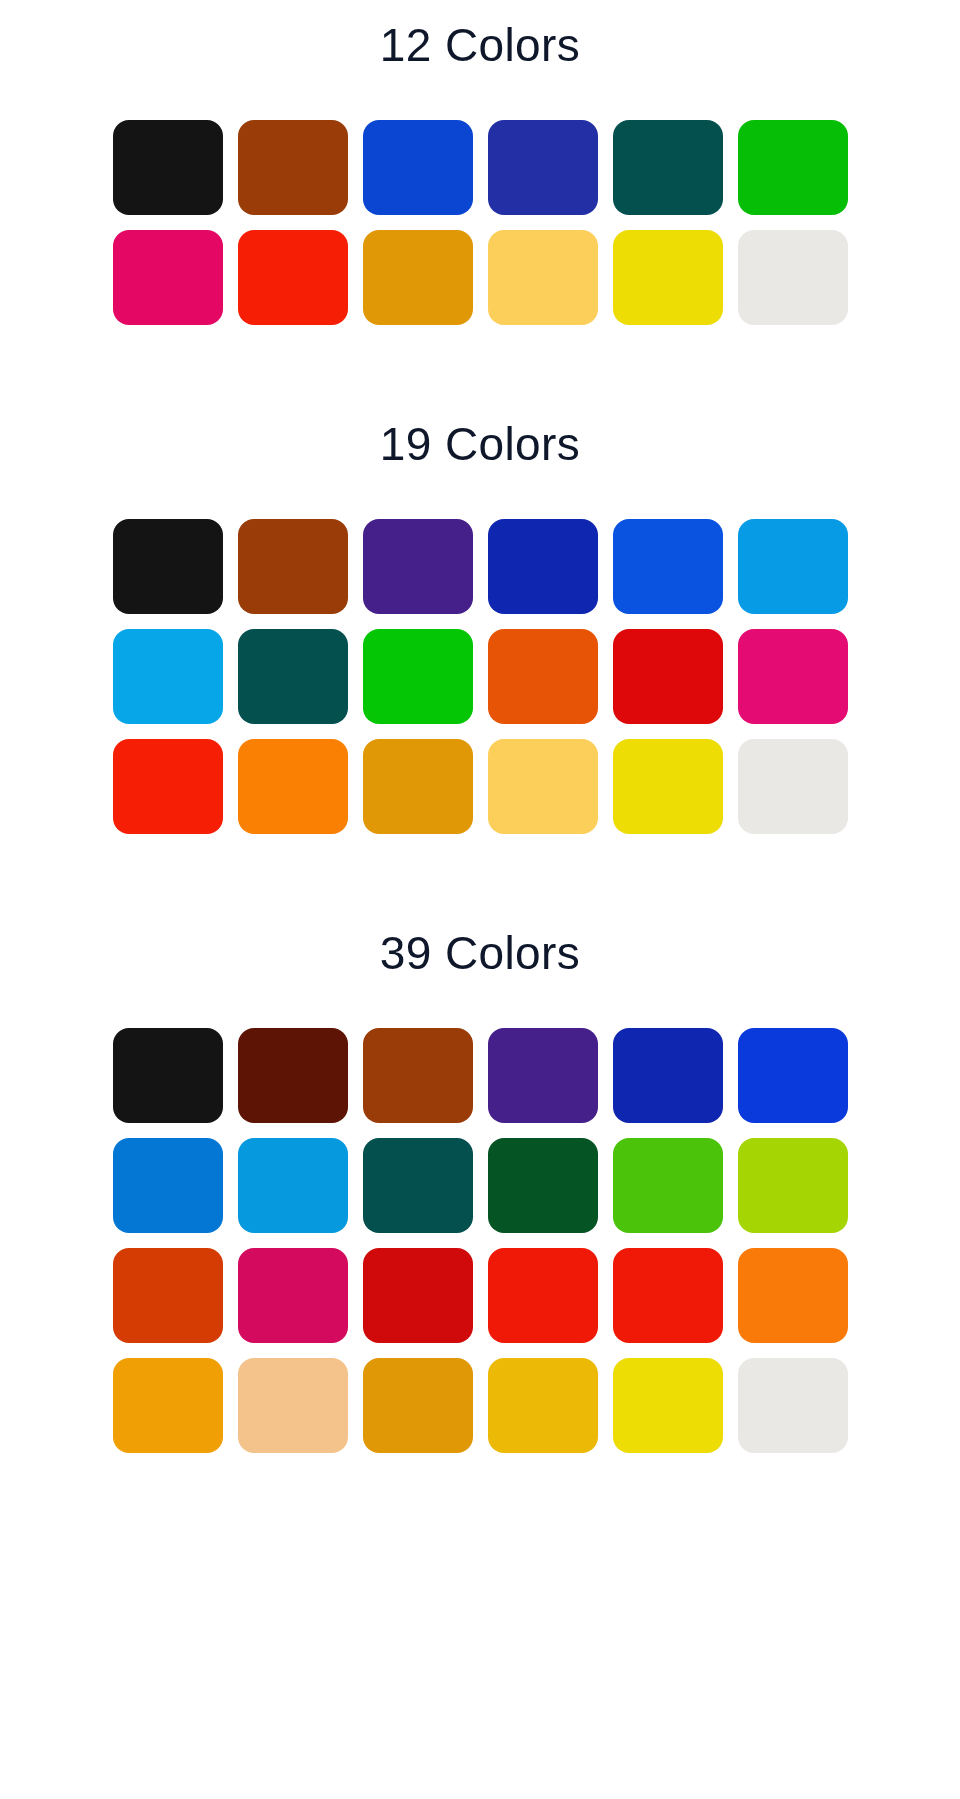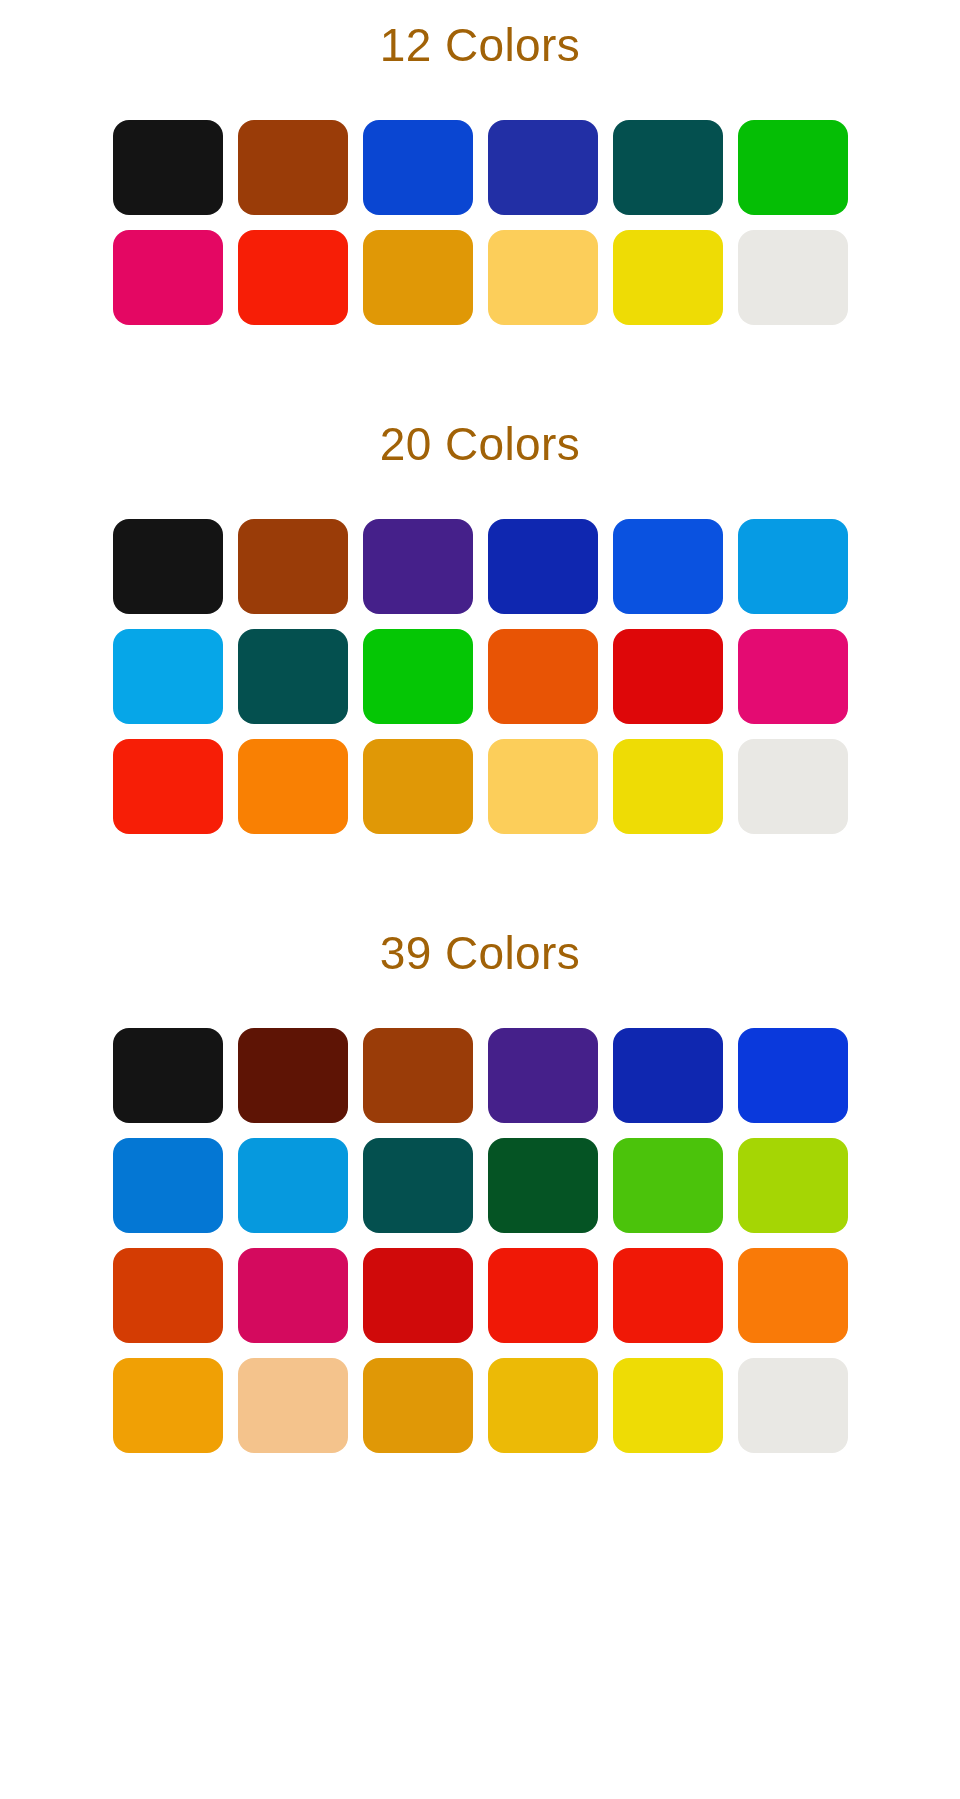--- a/index.html
+++ b/index.html
@@ -21,21 +21,21 @@
     background: #ffffff;
     display: block;
     position: relative;
   }
   .palette-section {
     width: 100%;
     box-sizing: border-box;
   }
   .palette-title {
     text-align: center;
-    color: #a16207;
+    color: #0f172a;
     font-family: "Liberation Sans", sans-serif;
     font-size: 46px;
     font-weight: 400;
     letter-spacing: 0.4px;
     line-height: 1.0;
     margin: 0;
     padding: 0;
   }
   .swatch-grid {
     display: grid;
@@ -84,21 +84,21 @@
         <div class="swatch" style="background: rgb(228, 7, 99);"></div>
         <div class="swatch" style="background: rgb(247, 30, 6);"></div>
         <div class="swatch" style="background: rgb(224, 152, 6);"></div>
         <div class="swatch" style="background: rgb(252, 206, 90);"></div>
         <div class="swatch" style="background: rgb(238, 220, 5);"></div>
         <div class="swatch" style="background: rgb(233, 232, 228);"></div>
       </div>
   </section>
 
   <section class="palette-section" id="section-18">
-    <h2 class="palette-title">20 Colors</h2>
+    <h2 class="palette-title">19 Colors</h2>
     <div class="swatch-grid">
         <div class="swatch" style="background: rgb(20, 20, 20);"></div>
         <div class="swatch" style="background: rgb(154, 60, 8);"></div>
         <div class="swatch" style="background: rgb(69, 32, 138);"></div>
         <div class="swatch" style="background: rgb(15, 39, 176);"></div>
         <div class="swatch" style="background: rgb(10, 82, 224);"></div>
         <div class="swatch" style="background: rgb(6, 155, 228);"></div>
         <div class="swatch" style="background: rgb(6, 166, 232);"></div>
         <div class="swatch" style="background: rgb(4, 80, 79);"></div>
         <div class="swatch" style="background: rgb(5, 198, 5);"></div>

